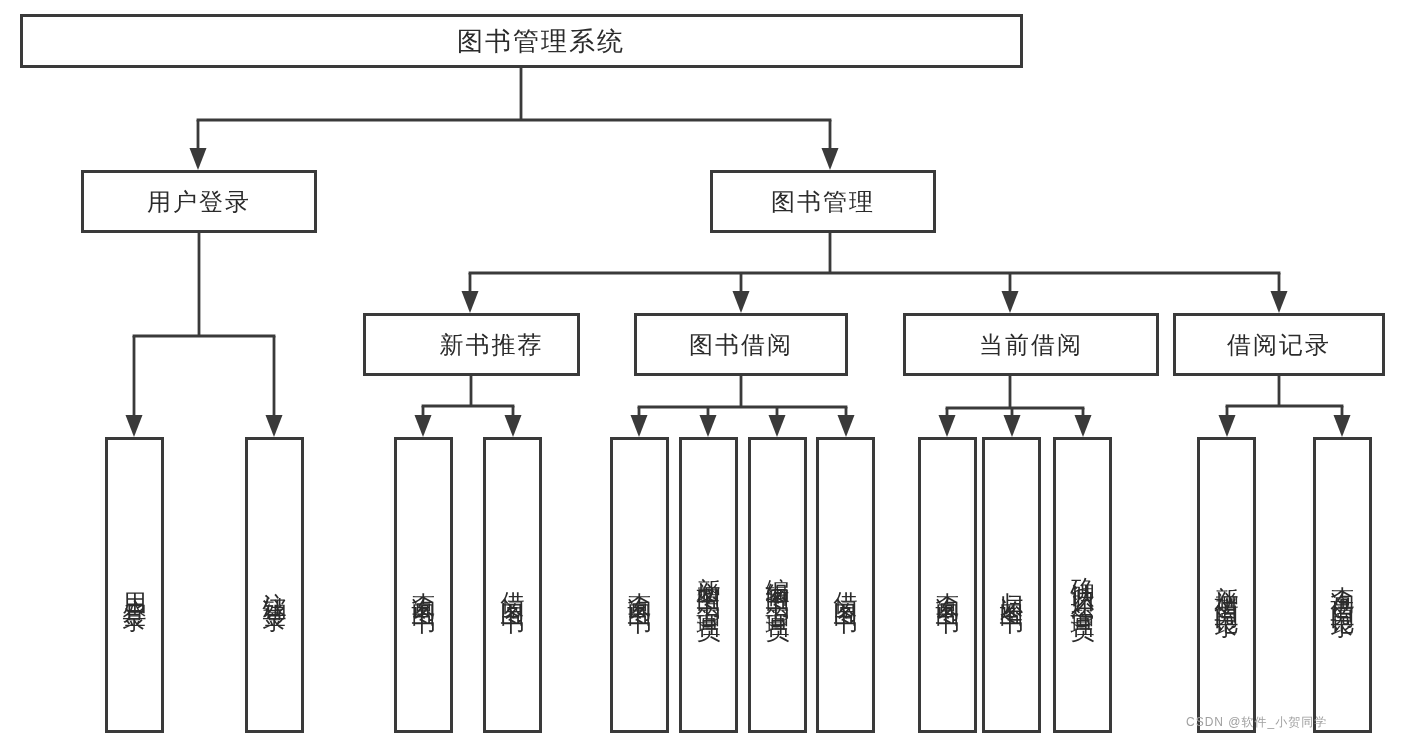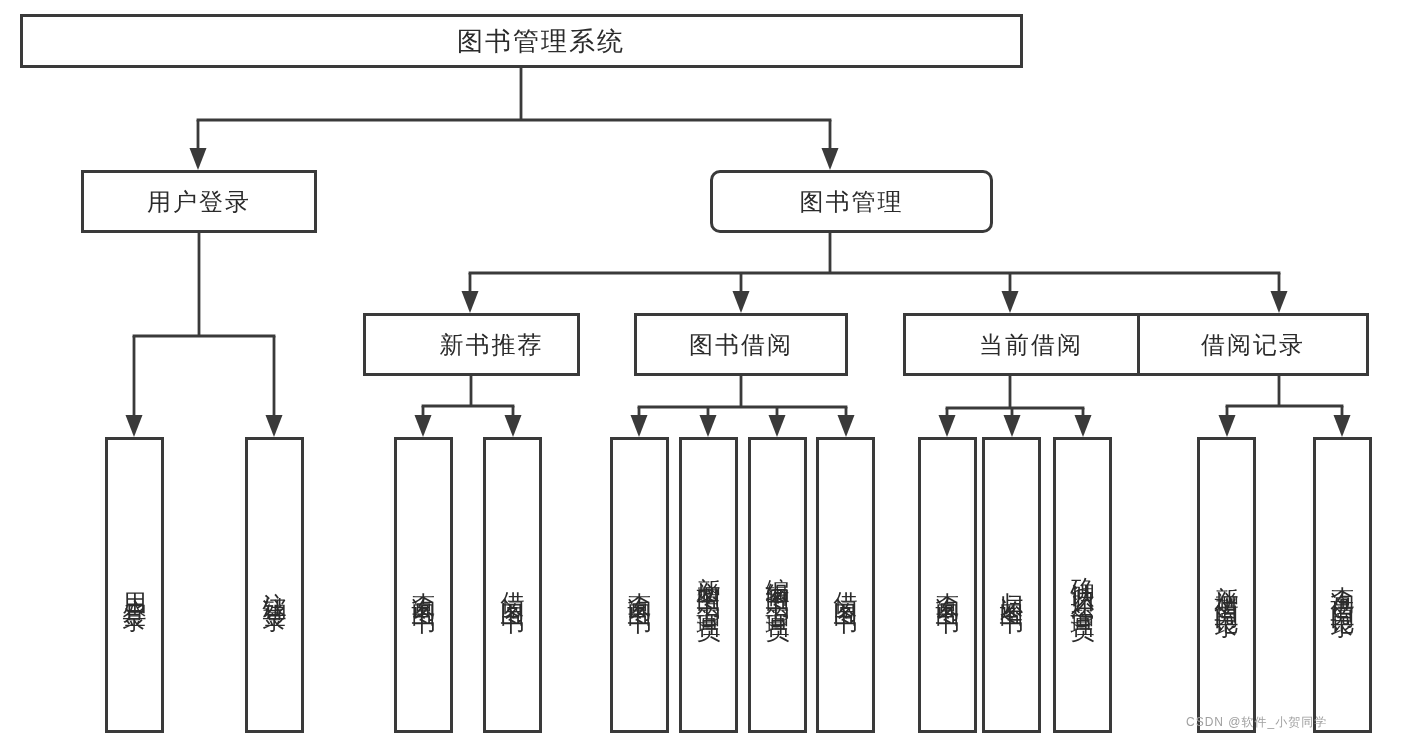--- a/index.html
+++ b/index.html
@@ -113,34 +113,34 @@
       <polygon points="1333.5,415 1350.5,415 1342,437"></polygon>
   </svg>
 
   <div class="hbox root" style="left:20px;top:14px;width:1003px;height:54px;">
     <span>图书管理系统</span>
   </div>
 
   <div class="hbox" style="left:81px;top:170px;width:236px;height:63px;">
     <span>用户登录</span>
   </div>
-  <div class="hbox" style="left:710px;top:170px;width:283px;height:63px;border-radius:10px;">
+  <div class="hbox" style="left:710px;top:170px;width:226px;height:63px;">
     <span>图书管理</span>
   </div>
 
   <div class="hbox" style="left:363px;top:313px;width:217px;height:63px;padding-left:40px;">
     <span>新书推荐</span>
   </div>
   <div class="hbox" style="left:634px;top:313px;width:214px;height:63px;">
     <span>图书借阅</span>
   </div>
   <div class="hbox" style="left:903px;top:313px;width:256px;height:63px;">
     <span>当前借阅</span>
   </div>
-  <div class="hbox" style="left:1137px;top:313px;width:232px;height:63px;">
+  <div class="hbox" style="left:1173px;top:313px;width:212px;height:63px;">
     <span>借阅记录</span>
   </div>
 
   <div class="vbox" style="left:105px;">
     <span>用户登录</span>
   </div>
   <div class="vbox" style="left:245px;">
     <span>注销登录</span>
   </div>
   <div class="vbox" style="left:394px;">

